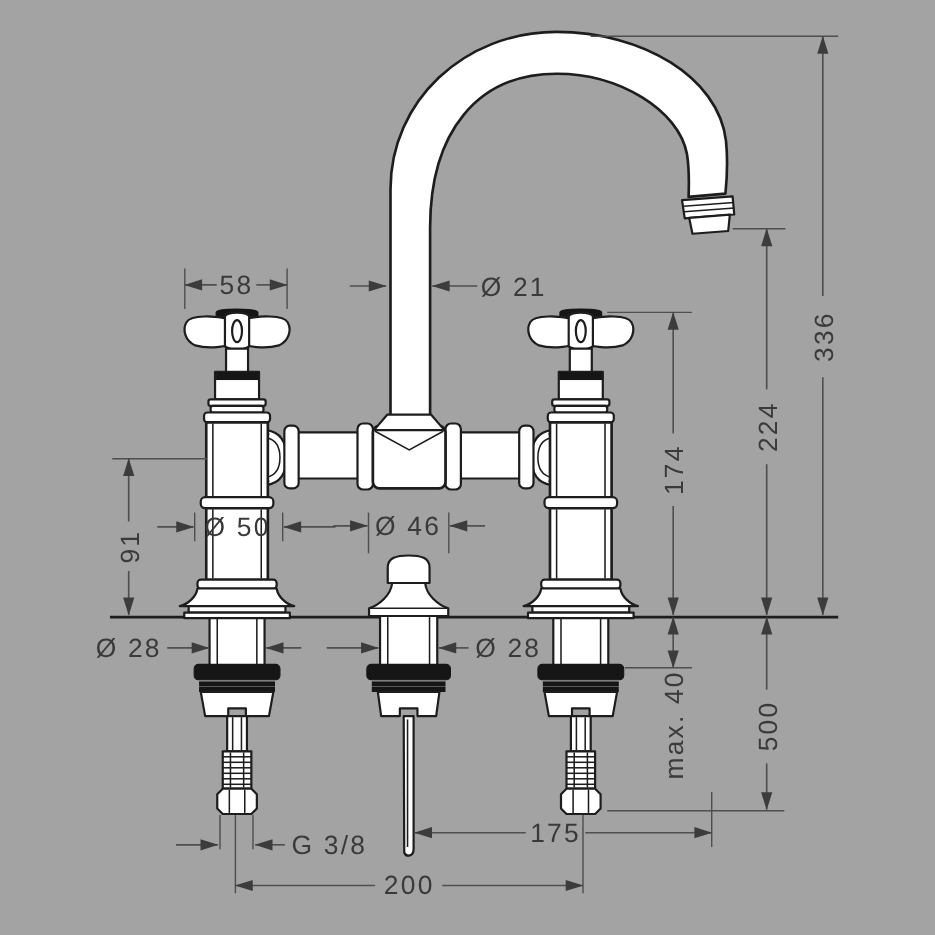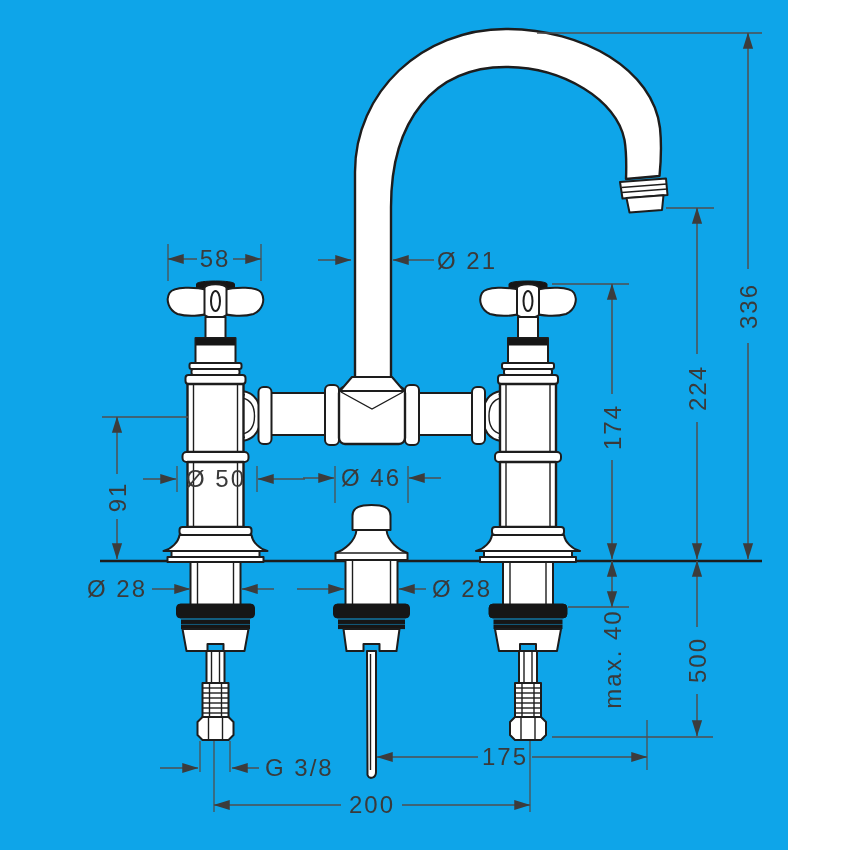--- a/index.html
+++ b/index.html
@@ -1,16 +1,16 @@
 <!DOCTYPE html>
 <html><head>
 <meta charset="utf-8">
 <style>
   html,body{margin:0;padding:0;background:#ffffff;}
-  .stage{width:788px;height:850px;position:relative;background:#0ea5e9;overflow:hidden;}
+  .stage{width:850px;height:850px;position:relative;background:#a3a3a3;overflow:hidden;}
   svg{display:block;}
   .outline{fill:#ffffff;stroke:#1d1d1d;stroke-width:2.4;stroke-linejoin:round;}
   .outline2{fill:#ffffff;stroke:#1d1d1d;stroke-width:2;stroke-linejoin:round;}
   .thin{fill:none;stroke:#1d1d1d;stroke-width:1.4;}
   .dark{fill:#161616;stroke:#161616;stroke-width:1;}
   .deck{stroke:#1d1d1d;stroke-width:2.6;}
   .dl{stroke:#4f4f4f;stroke-width:1.5;fill:none;}
   .ext{stroke:#4f4f4f;stroke-width:1.3;fill:none;}
   .dim-text{font:24px "Liberation Sans","DejaVu Sans",sans-serif;fill:#3a3a3a;letter-spacing:2px;}
   #arr path{fill:#3c3c3c;}

